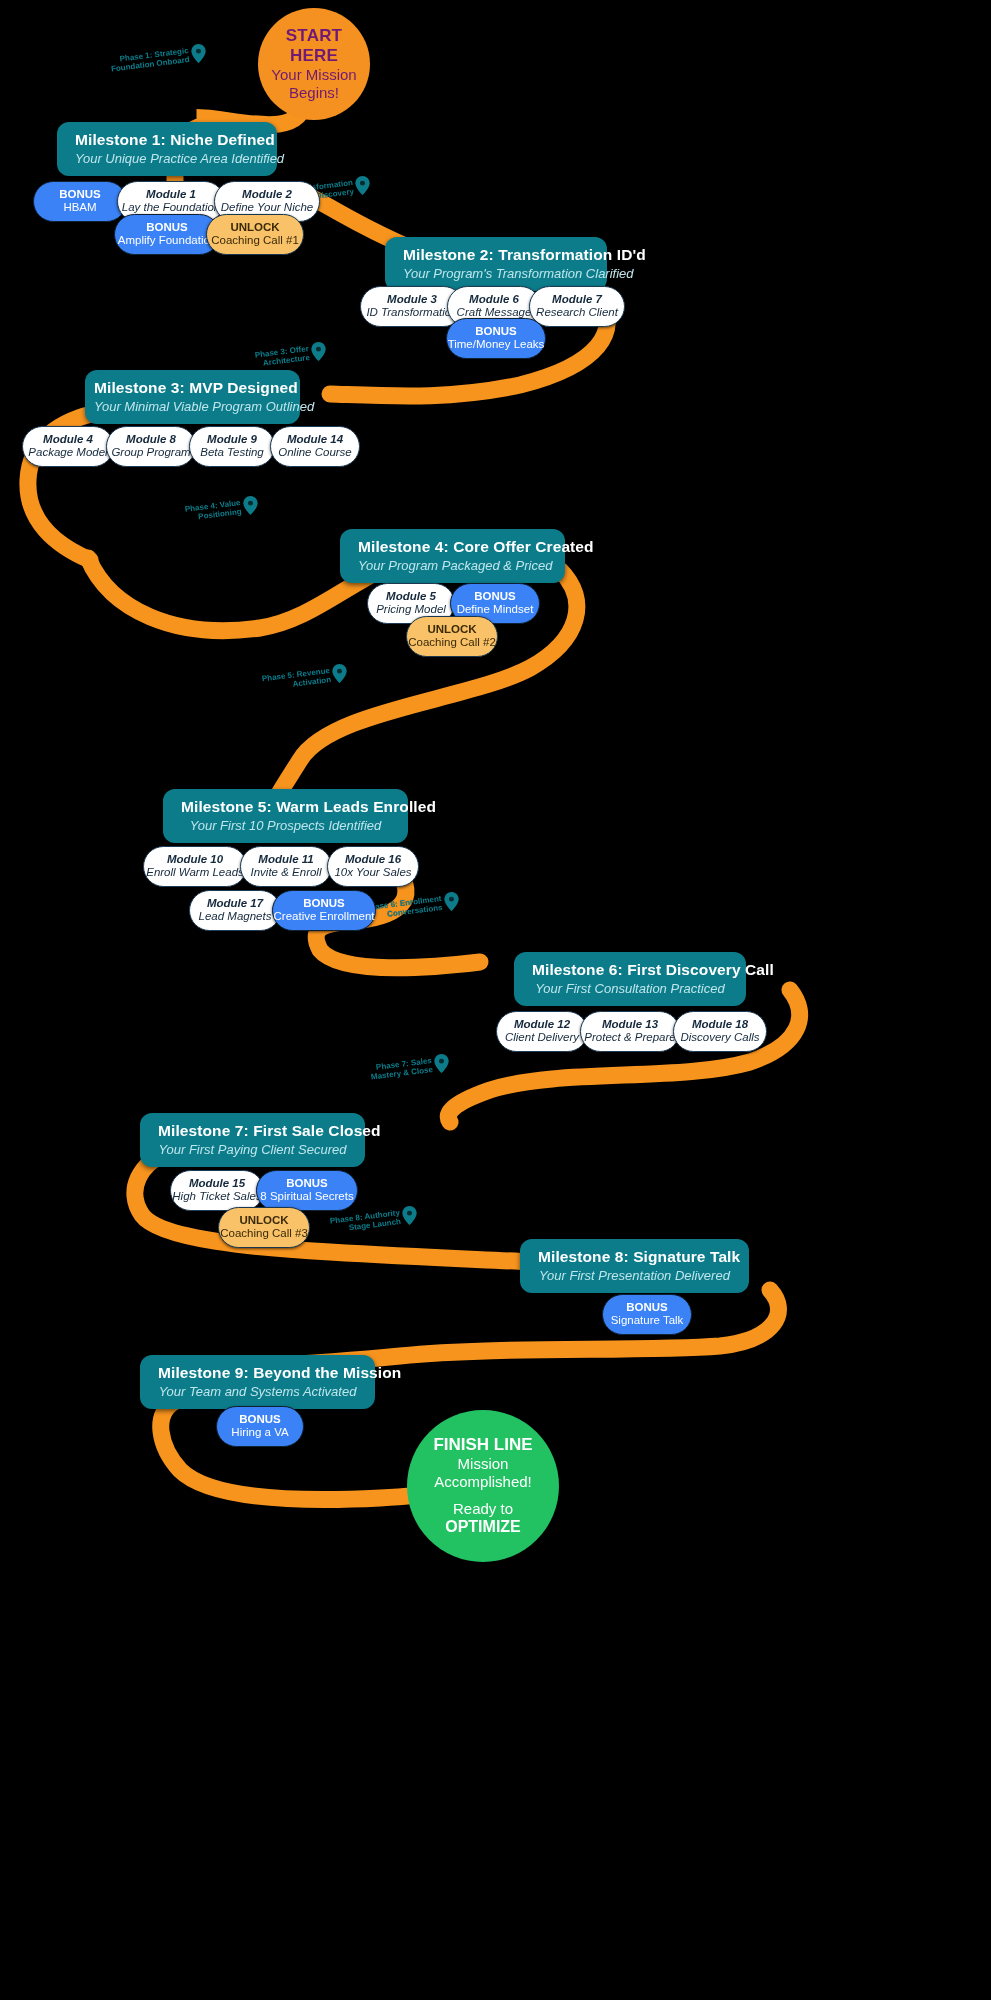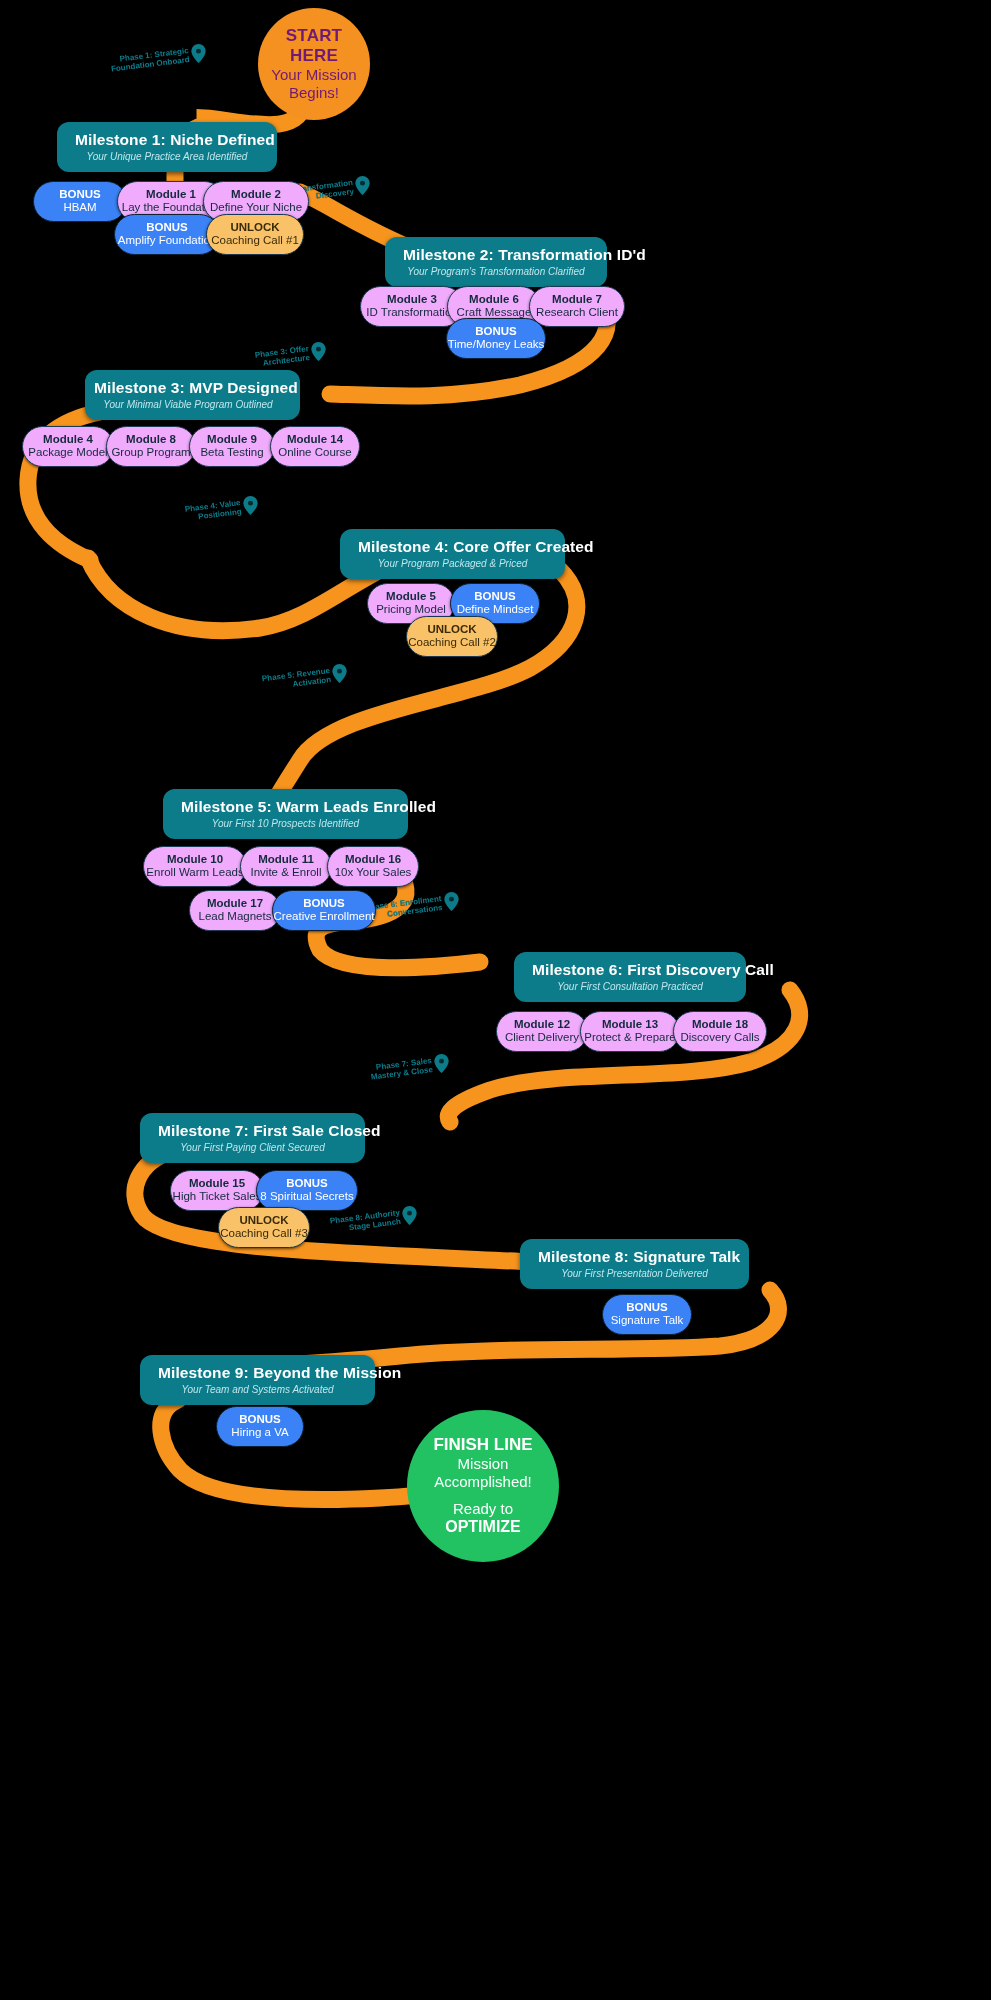--- a/index.html
+++ b/index.html
@@ -30,36 +30,36 @@
   
   .milestone{
     background:#0C7C8A;border-radius:12px;
     padding:9px 18px 10px 18px;text-align:center;
     box-shadow:0 2px 5px rgba(0,0,0,.55);
   }
   .milestone .mtitle{
     color:#ffffff;font-weight:700;font-size:15.5px;letter-spacing:.1px;white-space:nowrap;
   }
   .milestone .msub{
-    color:#BFE6EC;font-style:italic;font-size:10px;font-weight:400;
+    color:#BFE6EC;font-style:italic;font-size:13px;font-weight:400;
     margin-top:2px;white-space:nowrap;
   }
 
   
   .pill{
     border-radius:999px;text-align:center;
     padding:6px 12px 7px 12px;
     display:flex;flex-direction:column;align-items:center;justify-content:center;
     line-height:1.15;white-space:nowrap;
     box-shadow:0 1px 3px rgba(0,0,0,.6);
   }
   .pill .p1{font-size:11.5px;font-weight:700;}
   .pill .p2{font-size:11.5px;font-weight:400;}
 
-  .pill.module{background:#f0abfc;border:1.6px solid #1C3A54;color:#15293C;}
+  .pill.module{background:#ffffff;border:1.6px solid #1C3A54;color:#15293C;font-style:italic;}
   .pill.bonus{background:#3b82f6;border:1.6px solid #0d2133;color:#ffffff;}
   .pill.unlock{background:#F9C268;border:1.6px solid #17364f;color:#3a2a08;justify-content:center;}
 
   
   .pin{position:absolute;display:flex;align-items:flex-start;}
   .pin .pinlabel{
     color:#0C7C8A;font-weight:700;font-size:8px;line-height:1.15;
     text-align:right;margin-right:2px;margin-top:2px;white-space:nowrap;
     transform:rotate(-7deg);transform-origin:right center;
     text-shadow:0 0 1px rgba(0,0,0,.4);
@@ -215,21 +215,21 @@
     <div class="msub">Your Unique Practice Area Identified</div>
   </div>
   <div class="node pill bonus" style="left:33px;top:181px;width:94px;">
     <div class="p1">BONUS</div>
     <div class="p2">HBAM</div>
   </div>
   <div class="node pill module" style="left:117px;top:181px;width:108px;">
     <div class="p1">Module 1</div>
     <div class="p2">Lay the Foundation</div>
   </div>
-  <div class="node pill module" style="left:203px;top:181px;width:106px;">
+  <div class="node pill module" style="left:214px;top:181px;width:106px;">
     <div class="p1">Module 2</div>
     <div class="p2">Define Your Niche</div>
   </div>
   <div class="node pill bonus" style="left:114px;top:214px;width:106px;">
     <div class="p1">BONUS</div>
     <div class="p2">Amplify Foundation</div>
   </div>
   <div class="node pill unlock" style="left:206px;top:214px;width:98px;">
     <div class="p1">UNLOCK</div>
     <div class="p2">Coaching Call #1</div>

